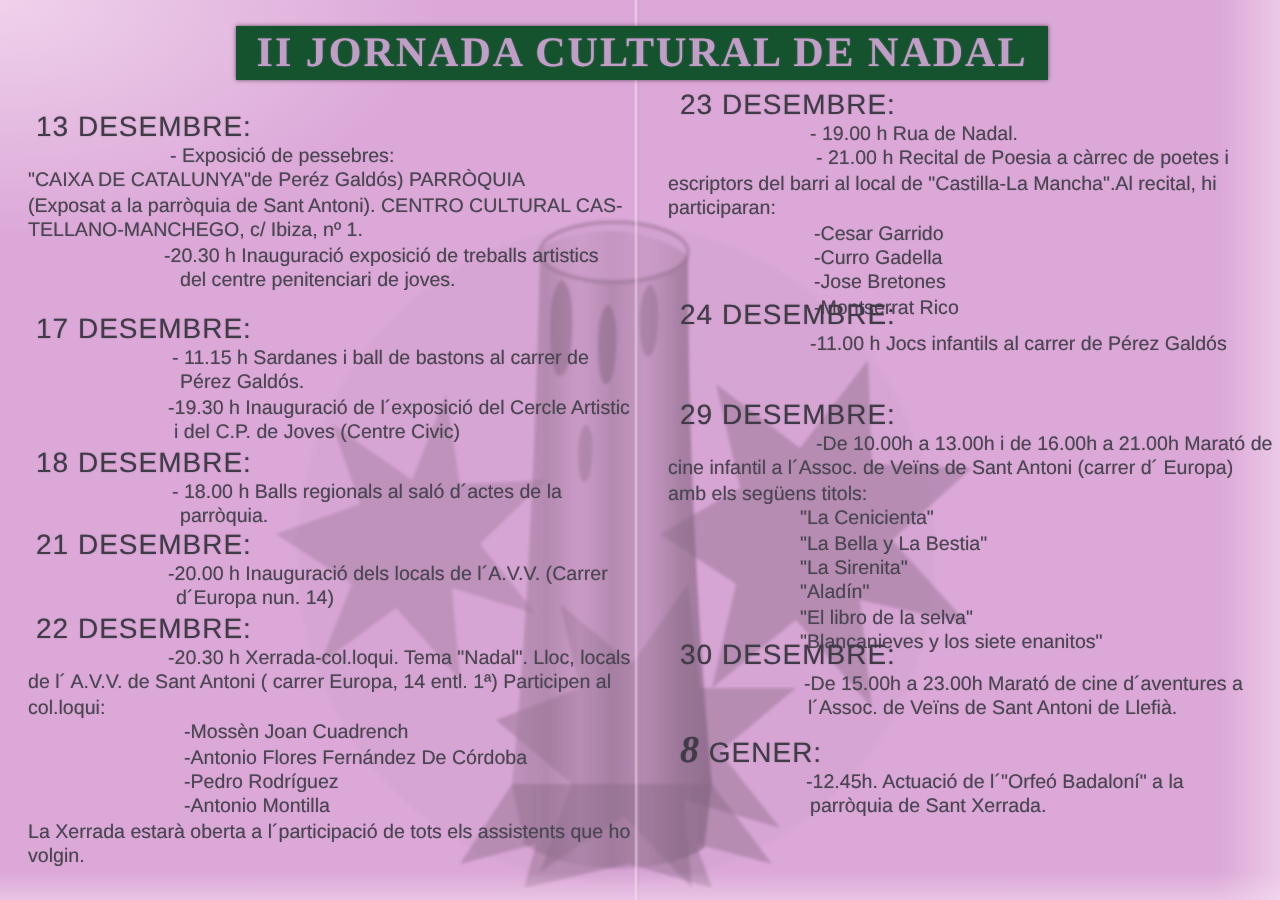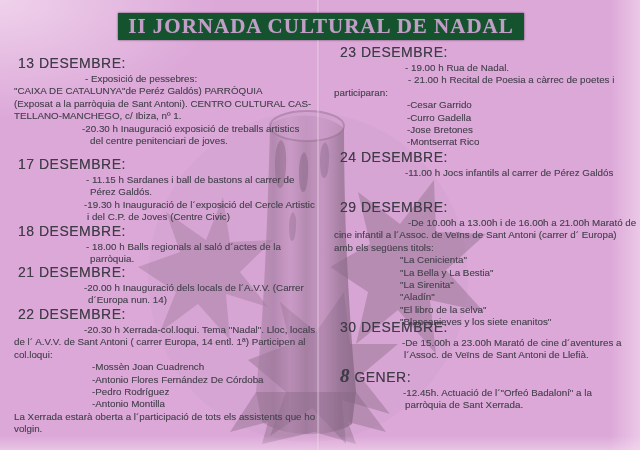--- a/index.html
+++ b/index.html
@@ -148,20 +148,21 @@
     </section>
 
   </div>
 
   <div class="col right">
 
     <section class="evt" style="top:44px">
       <h2>23 DESEMBRE:</h2>
       <div class="ln" style="--i:71px">- 19.00 h Rua de Nadal.</div>
       <div class="ln" style="--i:74px">- 21.00 h Recital de  Poesia  a càrrec de poetes i</div>
+      <div class="ln">escriptors del barri al local de "Castilla-La Mancha".Al recital, hi</div>
       <div class="ln">participaran:</div>
       <div class="ln" style="--i:73px">-Cesar Garrido</div>
       <div class="ln" style="--i:73px">-Curro Gadella</div>
       <div class="ln" style="--i:73px">-Jose Bretones</div>
       <div class="ln" style="--i:73px">-Montserrat Rico</div>
     </section>
 
     <section class="evt" style="top:149px">
       <h2>24 DESEMBRE:</h2>
       <div class="ln" style="--i:71px">-11.00 h  Jocs infantils al carrer de Pérez Galdós</div>

